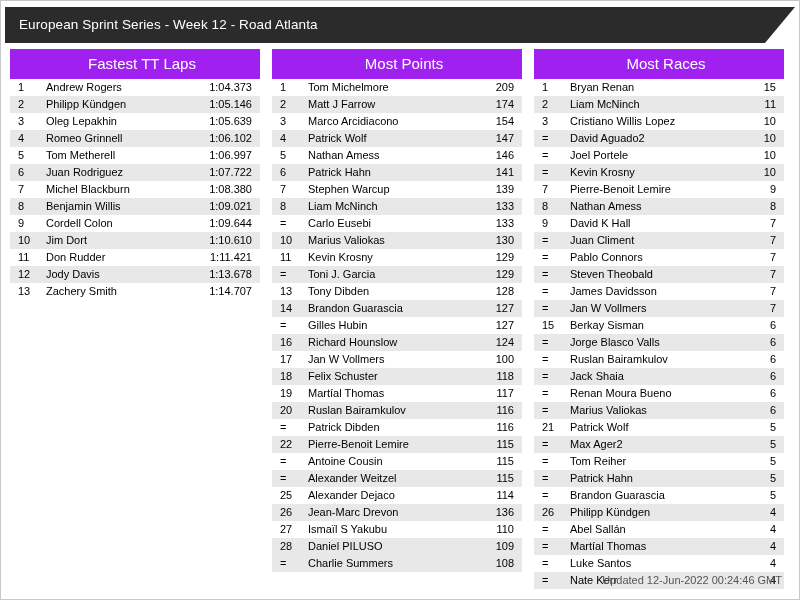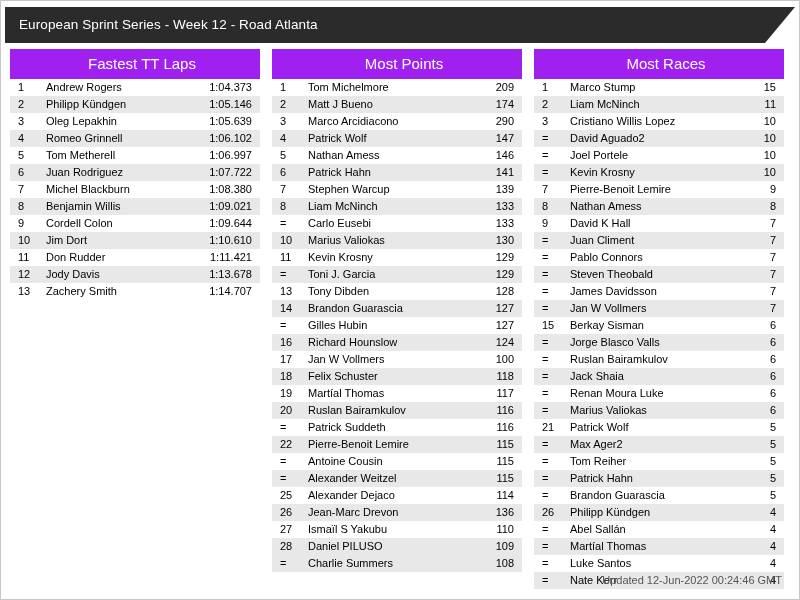--- a/index.html
+++ b/index.html
@@ -204,27 +204,27 @@
     <div class="board-header">Most Points</div>
     <table class="board-table">
       <tbody>
           <tr>
             <td class="col-pos">1</td>
             <td class="col-name">Tom Michelmore</td>
             <td class="col-val">209</td>
           </tr>
           <tr class="alt">
             <td class="col-pos">2</td>
-            <td class="col-name">Matt J Bueno</td>
+            <td class="col-name">Matt J Farrow</td>
             <td class="col-val">174</td>
           </tr>
           <tr>
             <td class="col-pos">3</td>
             <td class="col-name">Marco Arcidiacono</td>
-            <td class="col-val">290</td>
+            <td class="col-val">154</td>
           </tr>
           <tr class="alt">
             <td class="col-pos">4</td>
             <td class="col-name">Patrick Wolf</td>
             <td class="col-val">147</td>
           </tr>
           <tr>
             <td class="col-pos">5</td>
             <td class="col-name">Nathan Amess</td>
             <td class="col-val">146</td>
@@ -299,21 +299,21 @@
             <td class="col-name">Martíal Thomas</td>
             <td class="col-val">117</td>
           </tr>
           <tr class="alt">
             <td class="col-pos">20</td>
             <td class="col-name">Ruslan Bairamkulov</td>
             <td class="col-val">116</td>
           </tr>
           <tr>
             <td class="col-pos">=</td>
-            <td class="col-name">Patrick Suddeth</td>
+            <td class="col-name">Patrick Dibden</td>
             <td class="col-val">116</td>
           </tr>
           <tr class="alt">
             <td class="col-pos">22</td>
             <td class="col-name">Pierre-Benoit Lemire</td>
             <td class="col-val">115</td>
           </tr>
           <tr>
             <td class="col-pos">=</td>
             <td class="col-name">Antoine Cousin</td>
@@ -352,21 +352,21 @@
         </tbody>
     </table>
   </div>
 
   <div class="board board-races">
     <div class="board-header">Most Races</div>
     <table class="board-table">
       <tbody>
           <tr>
             <td class="col-pos">1</td>
-            <td class="col-name">Marco Stump</td>
+            <td class="col-name">Bryan Renan</td>
             <td class="col-val">15</td>
           </tr>
           <tr class="alt">
             <td class="col-pos">2</td>
             <td class="col-name">Liam McNinch</td>
             <td class="col-val">11</td>
           </tr>
           <tr>
             <td class="col-pos">3</td>
             <td class="col-name">Cristiano Willis Lopez</td>
@@ -442,21 +442,21 @@
             <td class="col-name">Ruslan Bairamkulov</td>
             <td class="col-val">6</td>
           </tr>
           <tr class="alt">
             <td class="col-pos">=</td>
             <td class="col-name">Jack Shaia</td>
             <td class="col-val">6</td>
           </tr>
           <tr>
             <td class="col-pos">=</td>
-            <td class="col-name">Renan Moura Luke</td>
+            <td class="col-name">Renan Moura Bueno</td>
             <td class="col-val">6</td>
           </tr>
           <tr class="alt">
             <td class="col-pos">=</td>
             <td class="col-name">Marius Valiokas</td>
             <td class="col-val">6</td>
           </tr>
           <tr>
             <td class="col-pos">21</td>
             <td class="col-name">Patrick Wolf</td>

